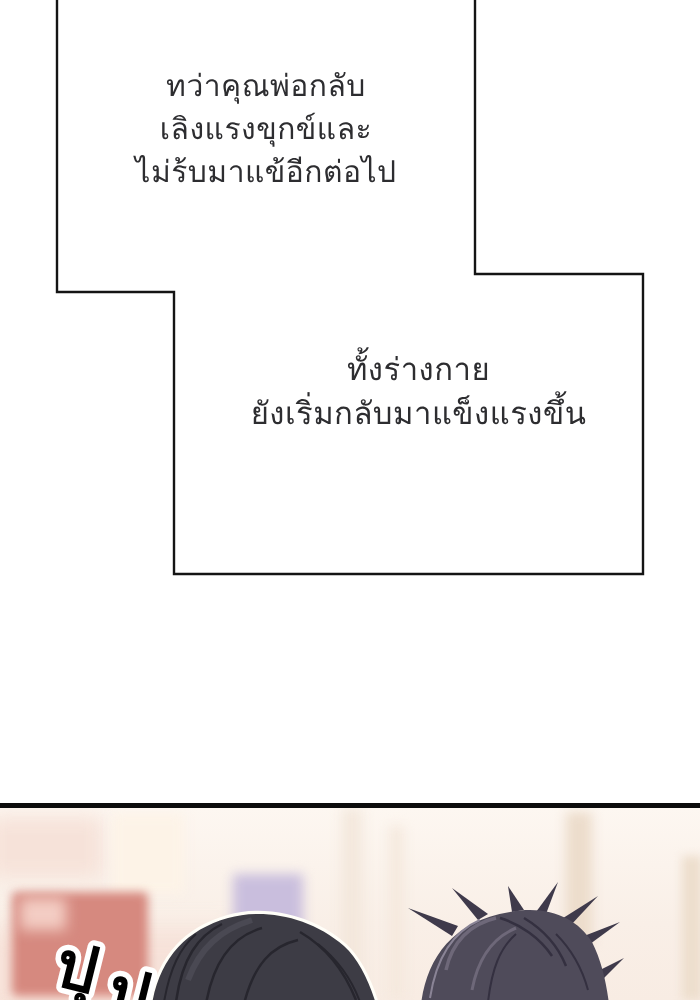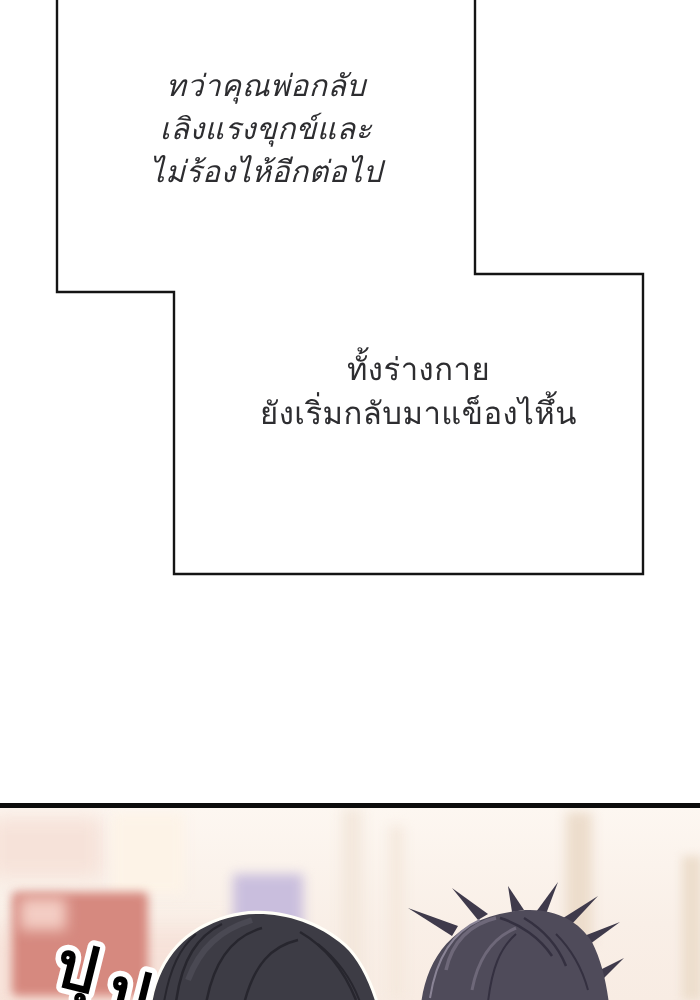--- a/index.html
+++ b/index.html
@@ -22,21 +22,21 @@
 
   
   .narration {
     position: absolute;
     text-align: center;
     color: #2d2d30;
     letter-spacing: 0.5px;
   }
   #narration-top {
     left: 57px; top: 64px; width: 418px;
-    font-size: 30px; line-height: 43px; font-style: italic;
+    font-size: 30px; line-height: 43px;
   }
   #narration-bottom {
     left: 174px; top: 348px; width: 469px;
     font-size: 31px; line-height: 44px; padding-left: 20px;
   }
 
   
   #divider {
     left: 0; top: 803px; width: 700px; height: 5px;
     background: #0c0c0c;
@@ -80,26 +80,26 @@
 </head>
 <body>
 
 <svg id="panel-outline-svg" viewBox="0 0 700 1000" xmlns="http://www.w3.org/2000/svg" aria-hidden="true">
   <path d="M57,-4 L57,292 L174,292 L174,574 L643,574 L643,274 L475,274 L475,-4 Z" fill="#ffffff" stroke="#141414" stroke-width="2.4"></path>
 </svg>
 
 <div id="narration-top" class="narration">
   <div>ทว่าคุณพ่อกลับ</div>
   <div>เลิงแรงขุกข์และ</div>
-  <div>ไม่ร้องไห้อีกต่อไป</div>
+  <div>ไม่ร้บมาแข้อีกต่อไป</div>
 </div>
 
 <div id="narration-bottom" class="narration">
   <div>ทั้งร่างกาย</div>
-  <div>ยังเริ่มกลับมาแข็องไหึ้น</div>
+  <div>ยังเริ่มกลับมาแข็งแรงขึ้น</div>
 </div>
 
 <div id="divider" class="abs"></div>
 
 <div id="photo-panel" class="abs">
 
   <div class="blur-shape shape-pink-blob"></div>
   <div class="blur-shape shape-frame-pale"></div>
   <div class="blur-shape shape-stripe-1"></div>
   <div class="blur-shape shape-stripe-2"></div>

